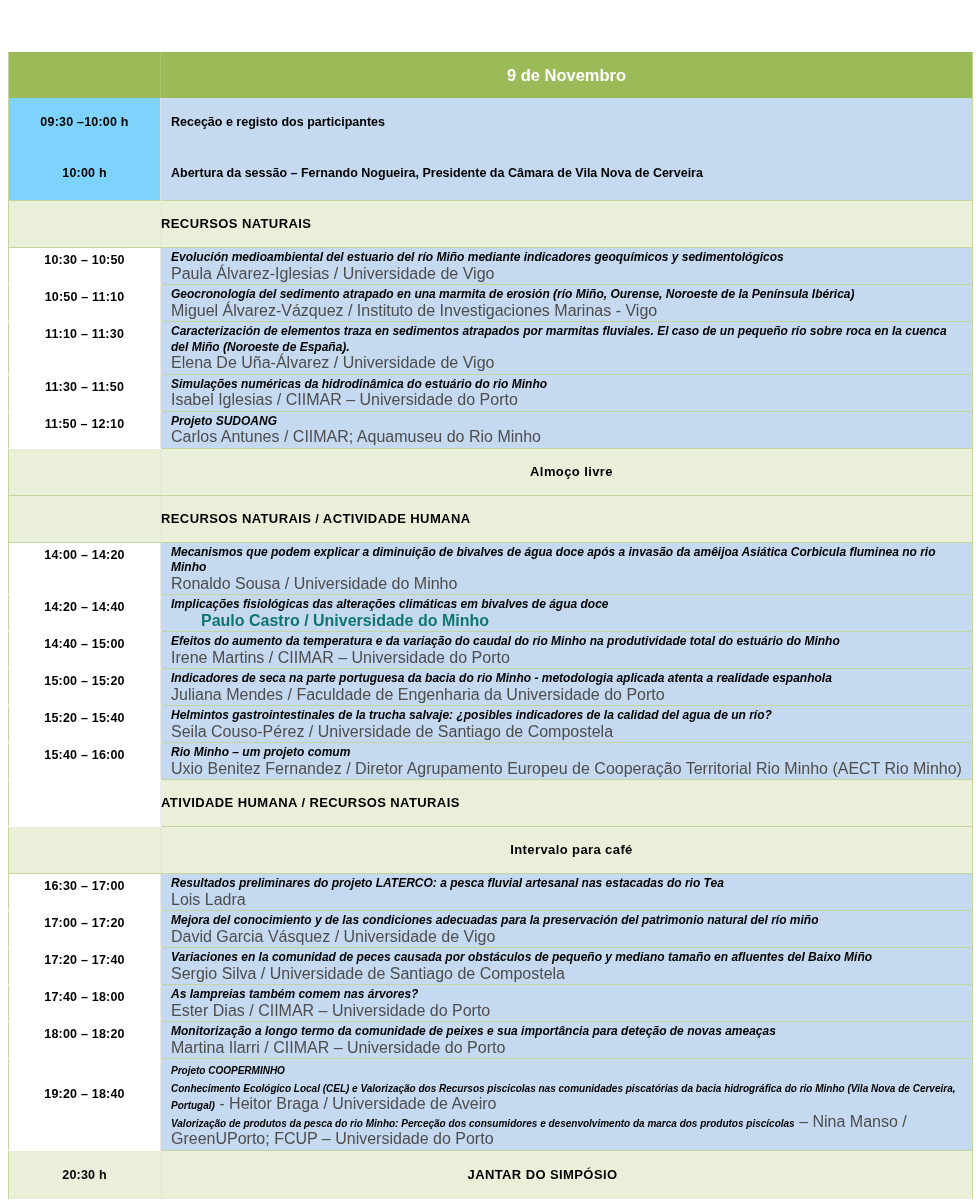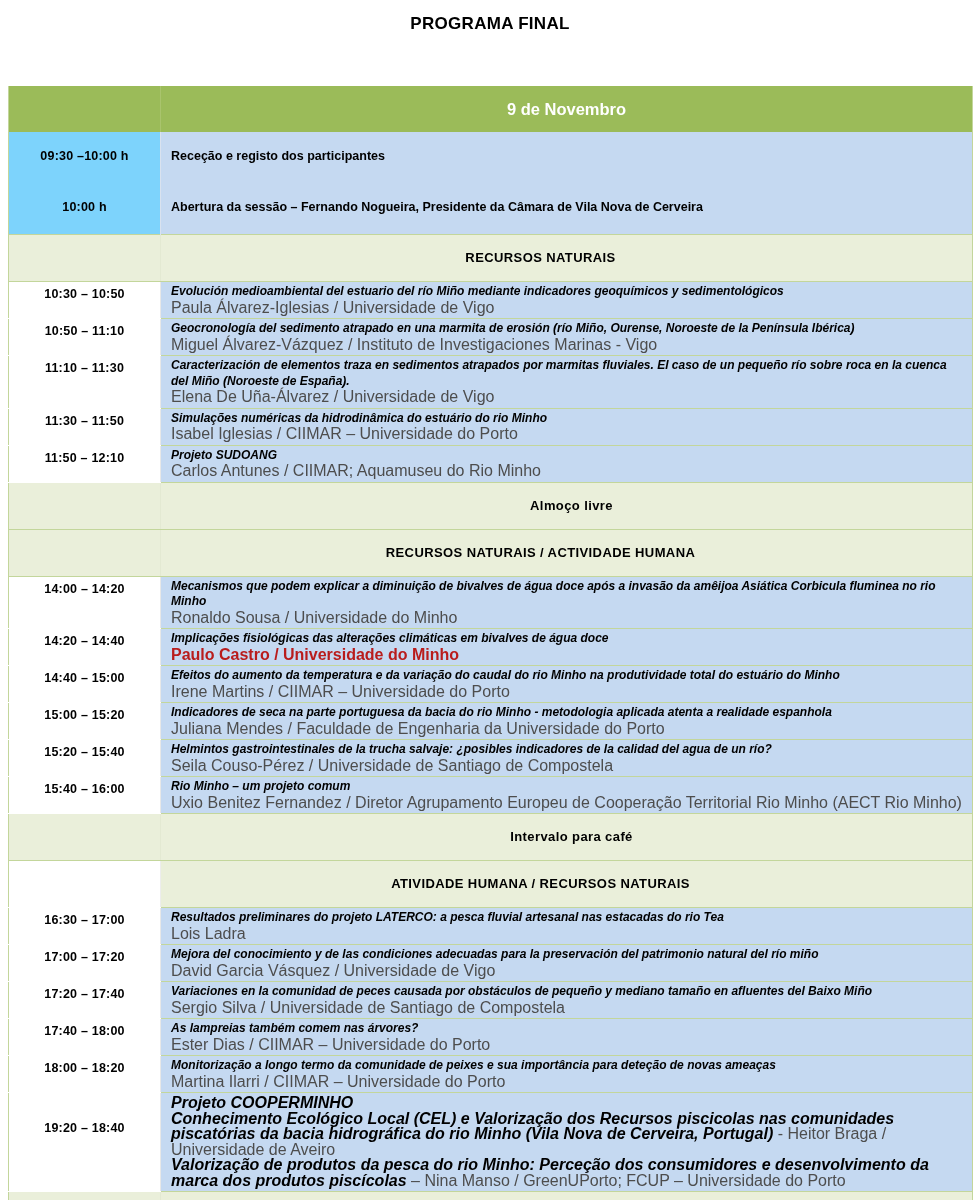--- a/index.html
+++ b/index.html
@@ -104,21 +104,21 @@
 
   
   .band .cell {
     background: #EAEFDA;
     height: 46px;
     border-top: 1.5px solid #C3D69B;
     border-bottom: 1.5px solid #C3D69B;
   }
   .band .cell.time { border-right: 1.5px solid #E3E9D2; }
   .band-label {
-    text-align: center;
+    text-align: left;
     font-weight: bold;
     font-size: 13px;
     color: #000;
     line-height: 46px;
     letter-spacing: 0.4px;
     padding-right: 52px;
   }
   .band-label.left {
     text-align: center;
     padding-left: 10px;
@@ -158,32 +158,33 @@
     line-height: 15.5px;
   }
   .talk-speaker {
     font-size: 16px;
     color: #4D4D4D;
     line-height: 15.5px;
     font-weight: normal;
     font-style: normal;
   }
   .talk-speaker.emph {
-    color: #b91c1c;
-    font-weight: bold;
+    color: #0f766e;
+    font-weight: bold;
+    margin-left: 30px;
   }
   .talk-time {
     font-size: 12.5px;
     font-weight: bold;
     letter-spacing: 0.2px;
   }
 
   
   .run-title {
-    font-size: 16px;
+    font-size: 10px;
     font-style: italic;
     font-weight: bold;
     color: #000;
   }
   .run-plain {
     font-size: 16px;
     font-style: normal;
     font-weight: normal;
     color: #4D4D4D;
   }
@@ -210,21 +211,20 @@
     font-size: 13px;
     letter-spacing: 0.4px;
     padding-right: 48px;
   }
 </style>
 </head>
 <body>
 
 <div id="doc">
 
-  <div class="doc-title">PROGRAMA FINAL</div>
 
   <table class="prog-table">
     <colgroup>
       <col class="c-time">
       <col class="c-body">
     </colgroup>
     <tbody id="schedule-body">
         <tr class="day-head">
           <td class="cell time"></td>
           <td class="cell body">
@@ -357,30 +357,30 @@
         </tr>
         <tr class="talk">
           <td class="cell time">
             <div class="talk-time">15:40 – 16:00</div>
           </td>
           <td class="cell body">
             <div class="talk-title">Rio Minho – um projeto comum</div>
             <div class="talk-speaker">Uxio Benitez Fernandez / Diretor Agrupamento Europeu de Cooperação Territorial Rio Minho (AECT Rio Minho)</div>
           </td>
         </tr>
+        <tr class="band band-splittime">
+          <td class="cell time"></td>
+          <td class="cell body">
+            <div class="band-label">ATIVIDADE HUMANA / RECURSOS NATURAIS</div>
+          </td>
+        </tr>
         <tr class="band">
           <td class="cell time"></td>
           <td class="cell body">
             <div class="band-label left">Intervalo para café</div>
-          </td>
-        </tr>
-        <tr class="band band-splittime">
-          <td class="cell time"></td>
-          <td class="cell body">
-            <div class="band-label">ATIVIDADE HUMANA / RECURSOS NATURAIS</div>
           </td>
         </tr>
         <tr class="talk">
           <td class="cell time">
             <div class="talk-time">16:30 – 17:00</div>
           </td>
           <td class="cell body">
             <div class="talk-title">Resultados preliminares do projeto LATERCO: a pesca fluvial artesanal nas estacadas do rio Tea</div>
             <div class="talk-speaker">Lois Ladra</div>
           </td>

